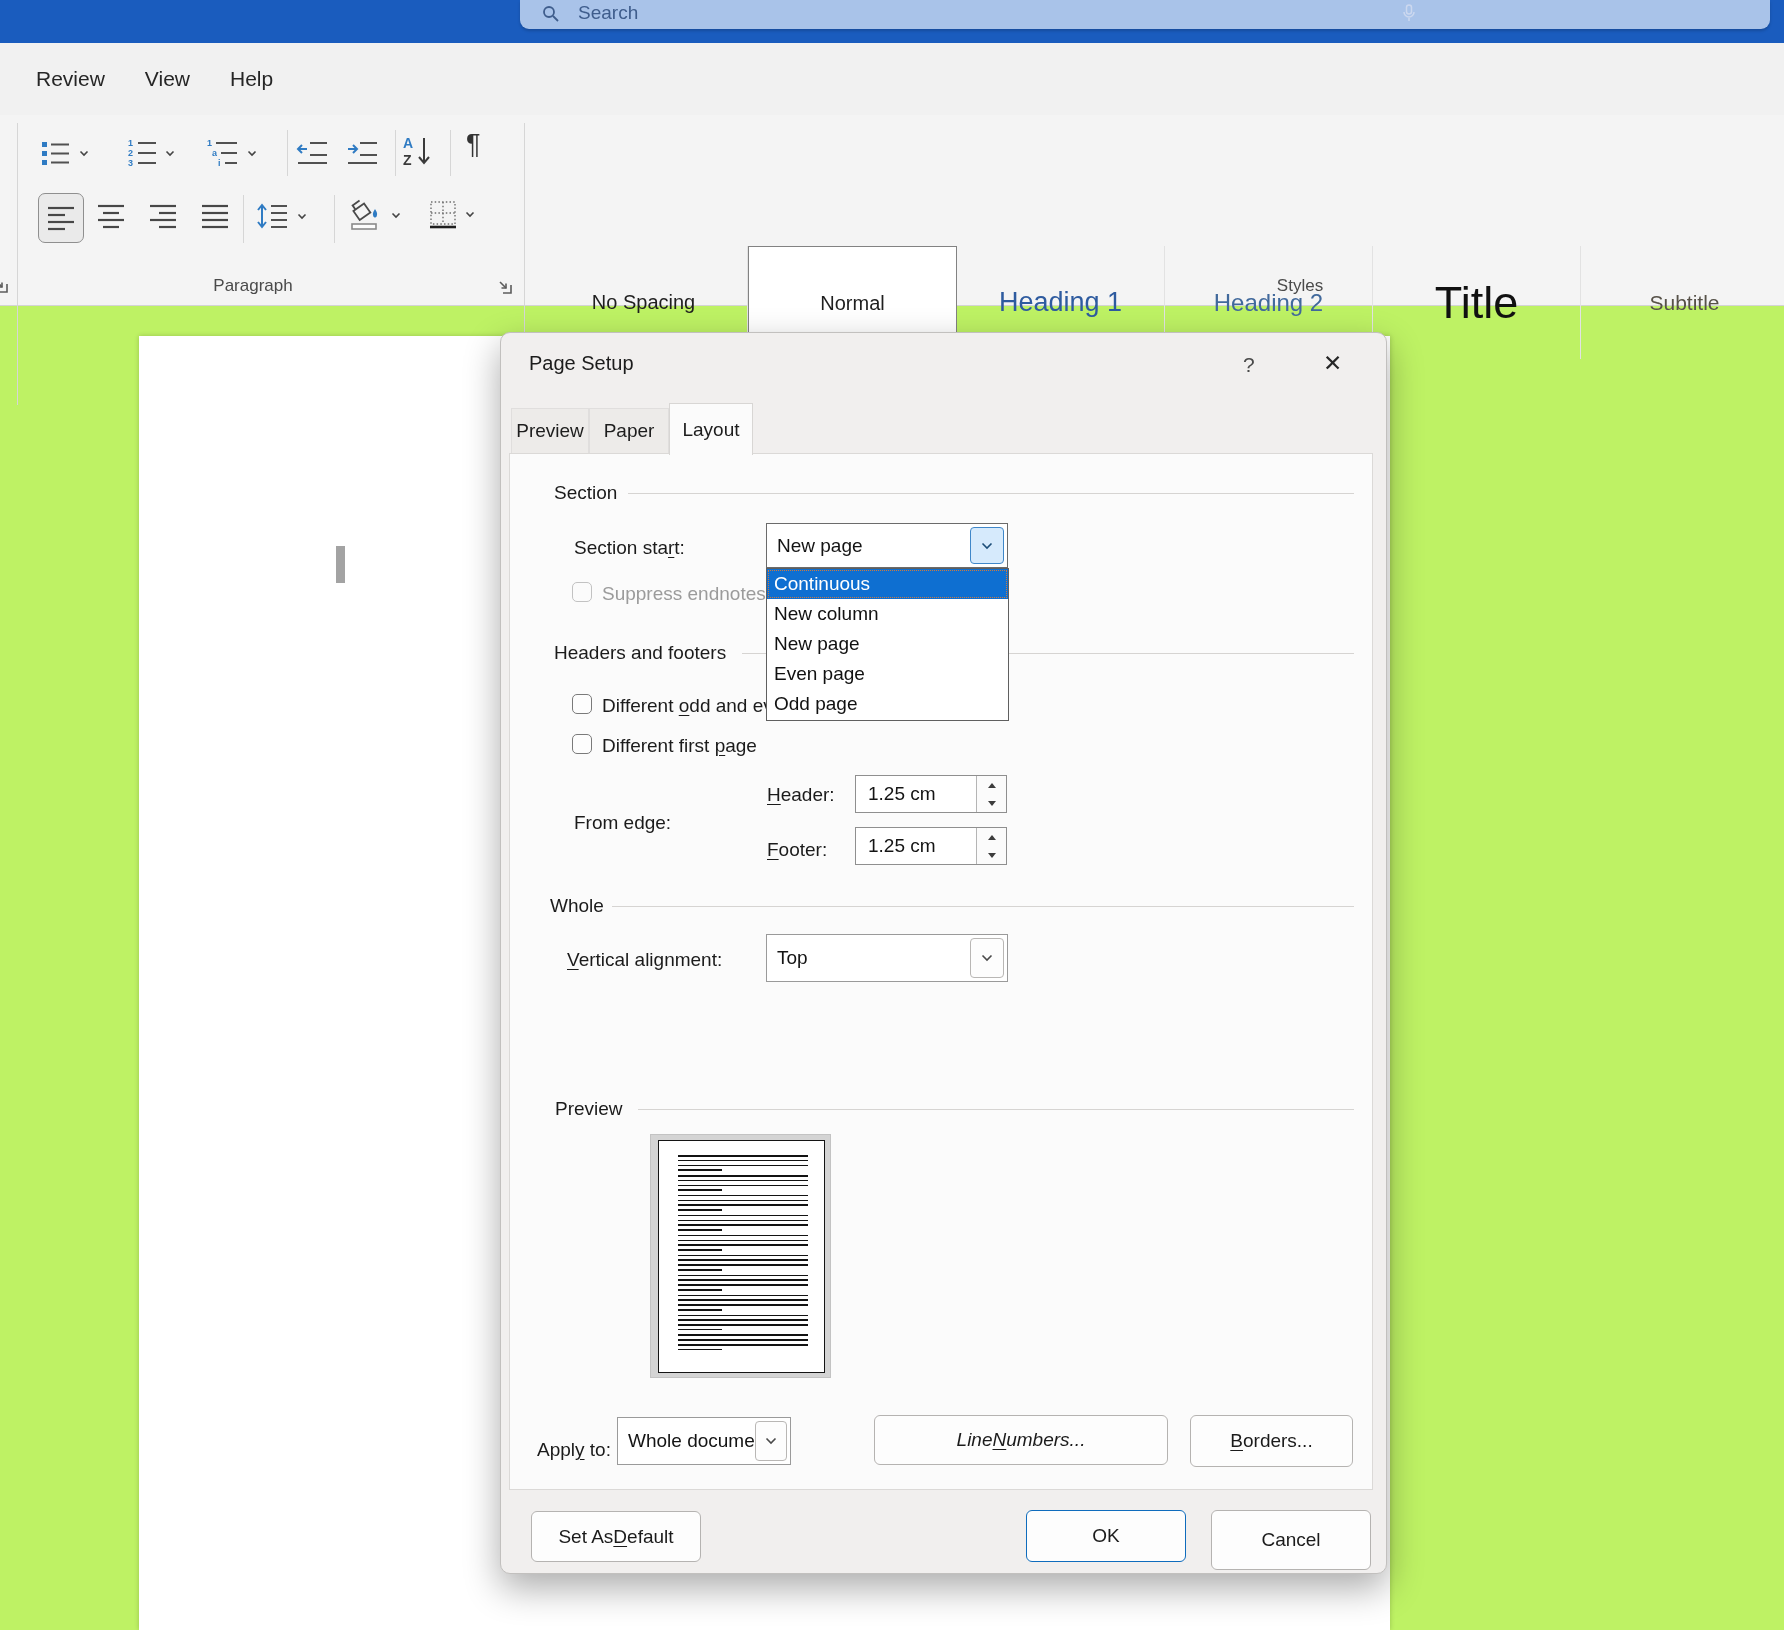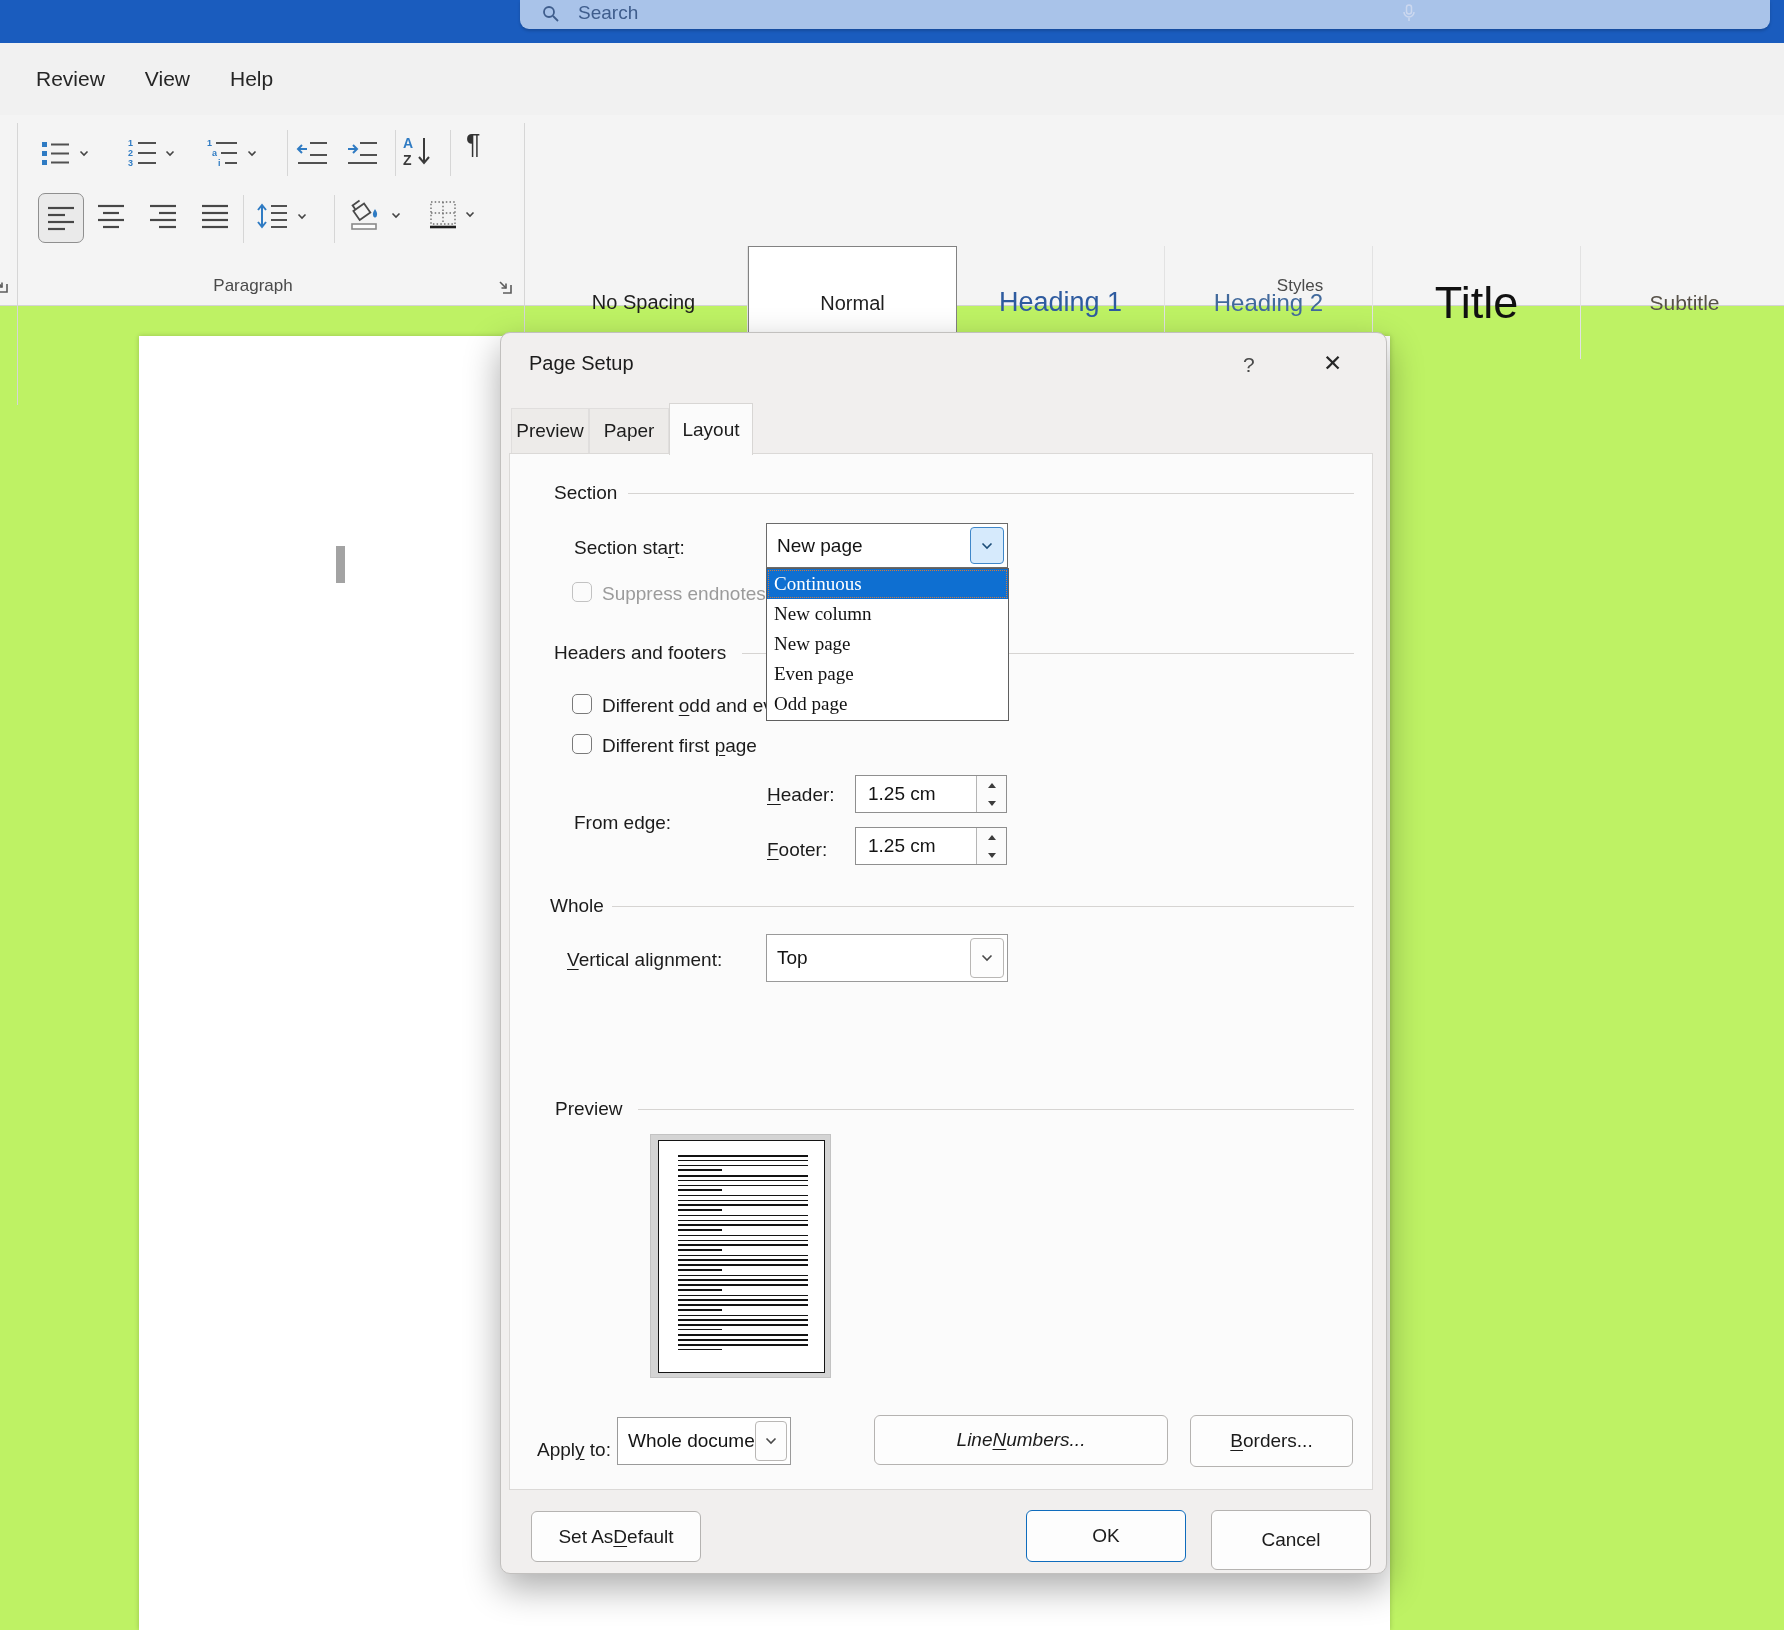--- a/index.html
+++ b/index.html
@@ -43,21 +43,21 @@
   .grp-caption{position:absolute;font-size:19px;color:#1b1b1b;}
   .grpline{position:absolute;height:1px;background:#d6d4d2;}
   .dlg-label{position:absolute;font-size:19px;color:#1b1b1b;}
   .dlg-label.disabled{color:#9b9b9b;}
   .checkbox{position:absolute;width:20px;height:20px;border:1px solid #7a7a7a;border-radius:5px;background:#fdfdfd;box-sizing:border-box;}
   .checkbox.disabled{border-color:#c2c2c2;background:#fbfbfb;}
   .combo{position:absolute;background:#fff;border:1px solid #8c8c8c;box-sizing:border-box;display:flex;align-items:center;}
   .combo .val{font-size:19px;color:#141414;padding-left:10px;}
   .combo-btn{position:absolute;top:3px;bottom:3px;width:32px;border:1px solid #b9b7b5;border-radius:4px;background:#fdfdfd;display:flex;align-items:center;justify-content:center;}
   .combo-btn.hl{background:#d6eafc;border:1px solid #3f87c9;}
-  #dd-list{position:absolute;background:#fff;border:1.5px solid #5f5f5f;z-index:6;box-sizing:border-box;font-family:Liberation Serif, serif;}
+  #dd-list{position:absolute;background:#fff;border:1.5px solid #5f5f5f;z-index:6;box-sizing:border-box;}
   .dd-item{height:30px;display:flex;align-items:center;padding-left:7px;font-size:19px;color:#111;}
   .dd-item.selected{background:#0e6fd1;color:#fff;outline:1px dotted #cf7a3c;outline-offset:-2px;}
   .spin{position:absolute;background:#fff;border:1px solid #8f8f8f;box-sizing:border-box;}
   .spin .val{position:absolute;left:12px;top:50%;transform:translateY(-50%);font-size:19px;color:#141414;}
   .spin-col{position:absolute;right:0;top:0;bottom:0;width:29px;border-left:1px solid #b5b5b5;}
   .spin-up,.spin-dn{position:absolute;left:0;right:0;height:50%;display:flex;align-items:center;justify-content:center;background:#fbfbfb;}
   .spin-up{top:0;border-bottom:1px solid #cfcfcf;}
   .spin-dn{bottom:0;}
   .tri-up{width:0;height:0;border-left:4px solid transparent;border-right:4px solid transparent;border-bottom:5px solid #3d3d3d;}
   .tri-dn{width:0;height:0;border-left:4px solid transparent;border-right:4px solid transparent;border-top:5px solid #3d3d3d;}

